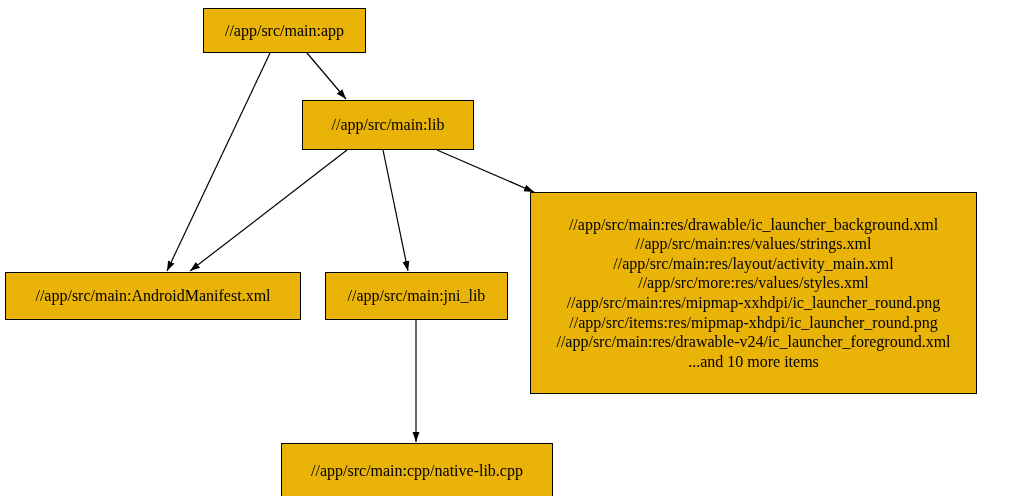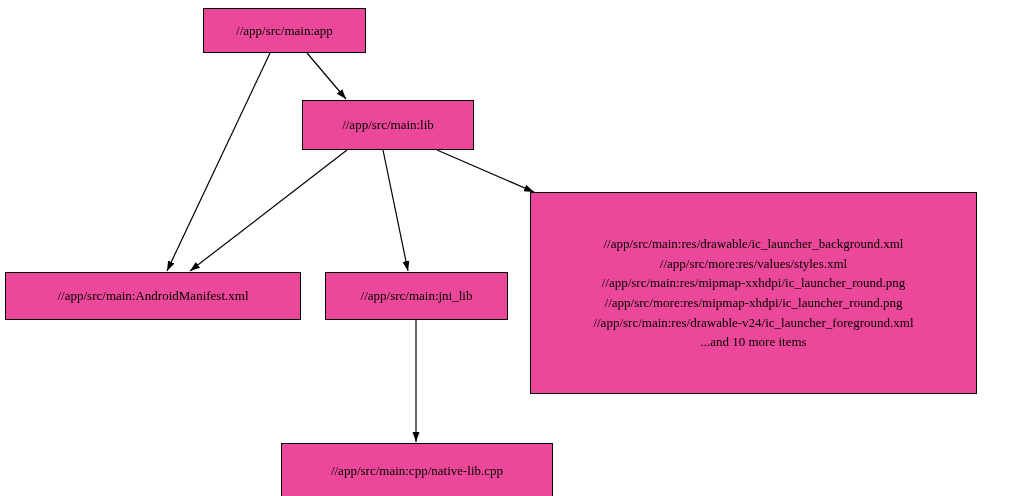--- a/index.html
+++ b/index.html
@@ -19,27 +19,27 @@
   .edges-layer {
     position: absolute;
     left: 0;
     top: 0;
     width: 1018px;
     height: 496px;
   }
   .node {
     position: absolute;
     box-sizing: border-box;
-    background: #ec4899;
+    background: #eab308;
     border: 1px solid #000000;
     display: flex;
     align-items: center;
     justify-content: center;
     text-align: right;
-    font-size: 13px;
+    font-size: 16px;
     white-space: nowrap;
   }
   .node.multiline {
     flex-direction: column;
     justify-content: center;
     line-height: 19.6px;
   }
   .node.multiline .res-line {
     display: block;
   }
@@ -81,23 +81,25 @@
   <div class="node" id="node-jni-lib">
     <span>//app/src/main:jni_lib</span>
   </div>
 
   <div class="node" id="node-manifest">
     <span>//app/src/main:AndroidManifest.xml</span>
   </div>
 
   <div class="node multiline" id="node-resources">
     <span class="res-line">//app/src/main:res/drawable/ic_launcher_background.xml</span>
+    <span class="res-line">//app/src/main:res/values/strings.xml</span>
+    <span class="res-line">//app/src/main:res/layout/activity_main.xml</span>
     <span class="res-line">//app/src/more:res/values/styles.xml</span>
     <span class="res-line">//app/src/main:res/mipmap-xxhdpi/ic_launcher_round.png</span>
-    <span class="res-line">//app/src/more:res/mipmap-xhdpi/ic_launcher_round.png</span>
+    <span class="res-line">//app/src/items:res/mipmap-xhdpi/ic_launcher_round.png</span>
     <span class="res-line">//app/src/main:res/drawable-v24/ic_launcher_foreground.xml</span>
     <span class="res-line">...and 10 more items</span>
   </div>
 
   <div class="node" id="node-native-lib-cpp">
     <span>//app/src/main:cpp/native-lib.cpp</span>
   </div>
 
 </div>
 

